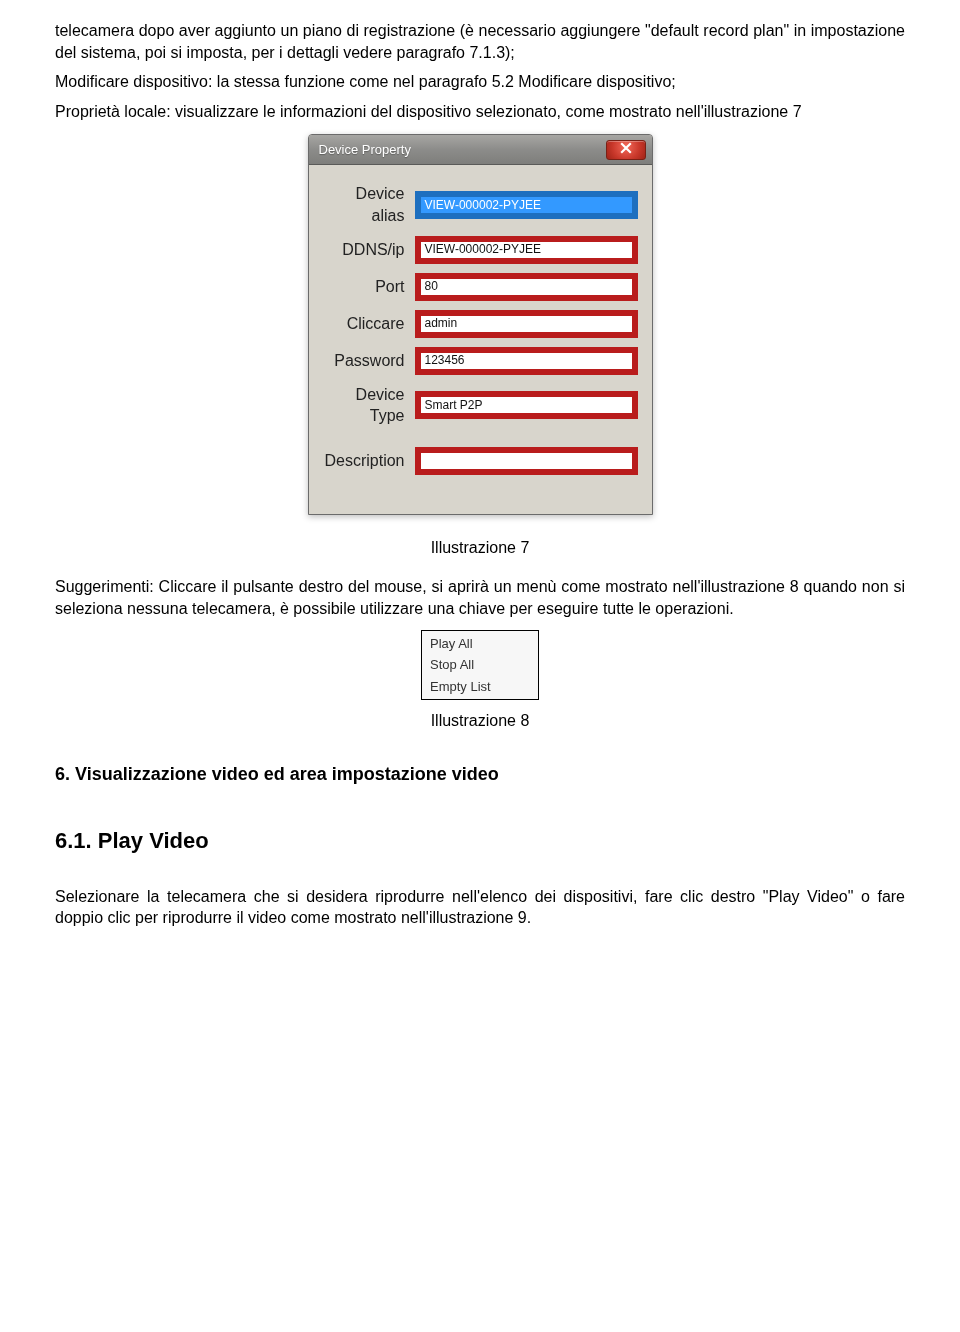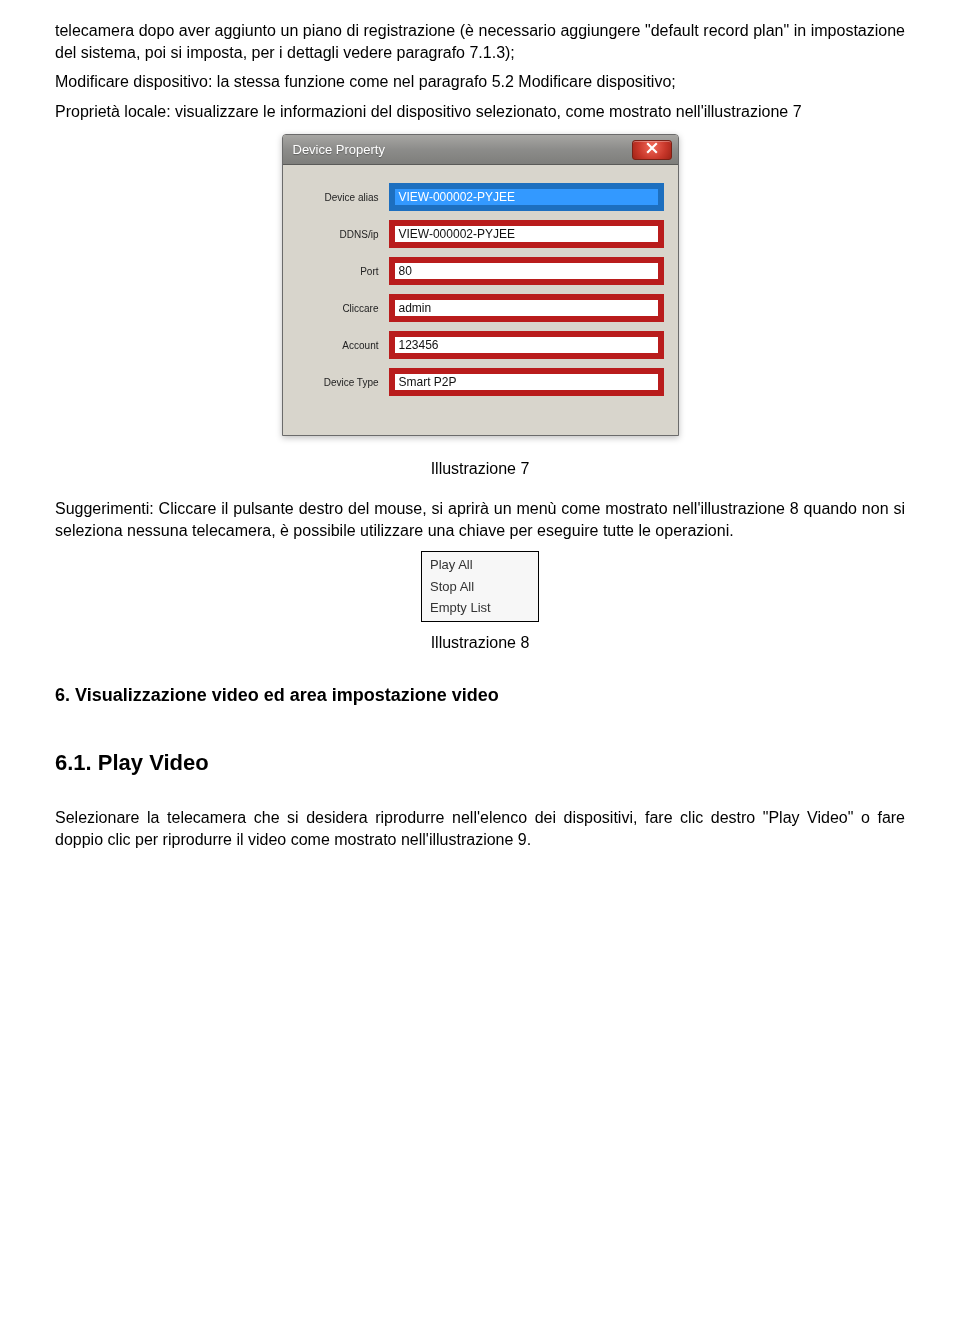--- a/index.html
+++ b/index.html
@@ -12,21 +12,21 @@
     padding: 20px 55px 40px 55px;
     line-height: 1.35;
   }
   .para { text-align: justify; margin-bottom: 8px; }
   .centered { text-align: center; margin: 10px 0 18px 0; }
   h2.section { font-size: 18px; font-weight: bold; margin: 30px 0 40px 0; }
   h3.sub { font-size: 22px; font-weight: bold; margin: 0 0 30px 0; }
 
   
   .dlg {
-    width: 397px;
+    width: 345px;
     margin: 12px auto 22px auto;
     border: 1px solid #6b6b6b;
     background: #d8d5cc;
     font-family: "Segoe UI", Tahoma, sans-serif;
     font-size: 12px;
     box-shadow: 0 2px 6px rgba(0,0,0,0.25);
     border-radius: 4px 4px 0 0;
     overflow: hidden;
   }
   .dlg-titlebar {
@@ -45,21 +45,21 @@
     background: radial-gradient(circle at 50% 30%, #f46a5a 0%, #c8372a 60%, #a02317 100%);
     border: 1px solid #7a2015;
     border-radius: 3px;
     color: #fff;
     display: flex; align-items: center; justify-content: center;
     box-shadow: inset 0 1px 0 rgba(255,255,255,0.3);
   }
   .dlg-close svg { width: 12px; height: 12px; }
   .dlg-body { padding: 18px 14px 30px 14px; }
   .fld { display: flex; align-items: center; margin-bottom: 9px; }
-  .fld .lbl { width: 92px; text-align: right; padding-right: 10px; color: #222; font-size: 10px;}
+  .fld .lbl { width: 92px; text-align: right; padding-right: 10px; color: #222; font-size: 16px;}
   .fld .inp {
     flex: 1;
     height: 19px;
     border: 6px solid #b91c1c;
     background: #fff;
     font-size: 12px;
     padding: 8px 4px;
     display: flex; align-items: center;
     color: #111;
   }
@@ -112,26 +112,30 @@
     </div>
     <div class="fld">
       <span class="lbl">Port</span>
       <span class="inp">80</span>
     </div>
     <div class="fld">
       <span class="lbl">Cliccare</span>
       <span class="inp">admin</span>
     </div>
     <div class="fld">
-      <span class="lbl">Account</span>
+      <span class="lbl">Password</span>
       <span class="inp">123456</span>
     </div>
     <div class="fld">
       <span class="lbl">Device Type</span>
       <span class="inp">Smart P2P</span>
+    </div>
+    <div class="fld tall spacer">
+      <span class="lbl">Description</span>
+      <span class="inp"></span>
     </div>
   </div>
 </div>
 
 <p class="centered">Illustrazione 7</p>
 
 <p class="para">Suggerimenti: Cliccare il pulsante destro del mouse, si aprirà un menù come mostrato nell'illustrazione 8 quando non si seleziona nessuna telecamera, è possibile utilizzare una chiave per eseguire tutte le operazioni.</p>
 
 <div class="ctxmenu">
   <div class="mi">Play All</div>

